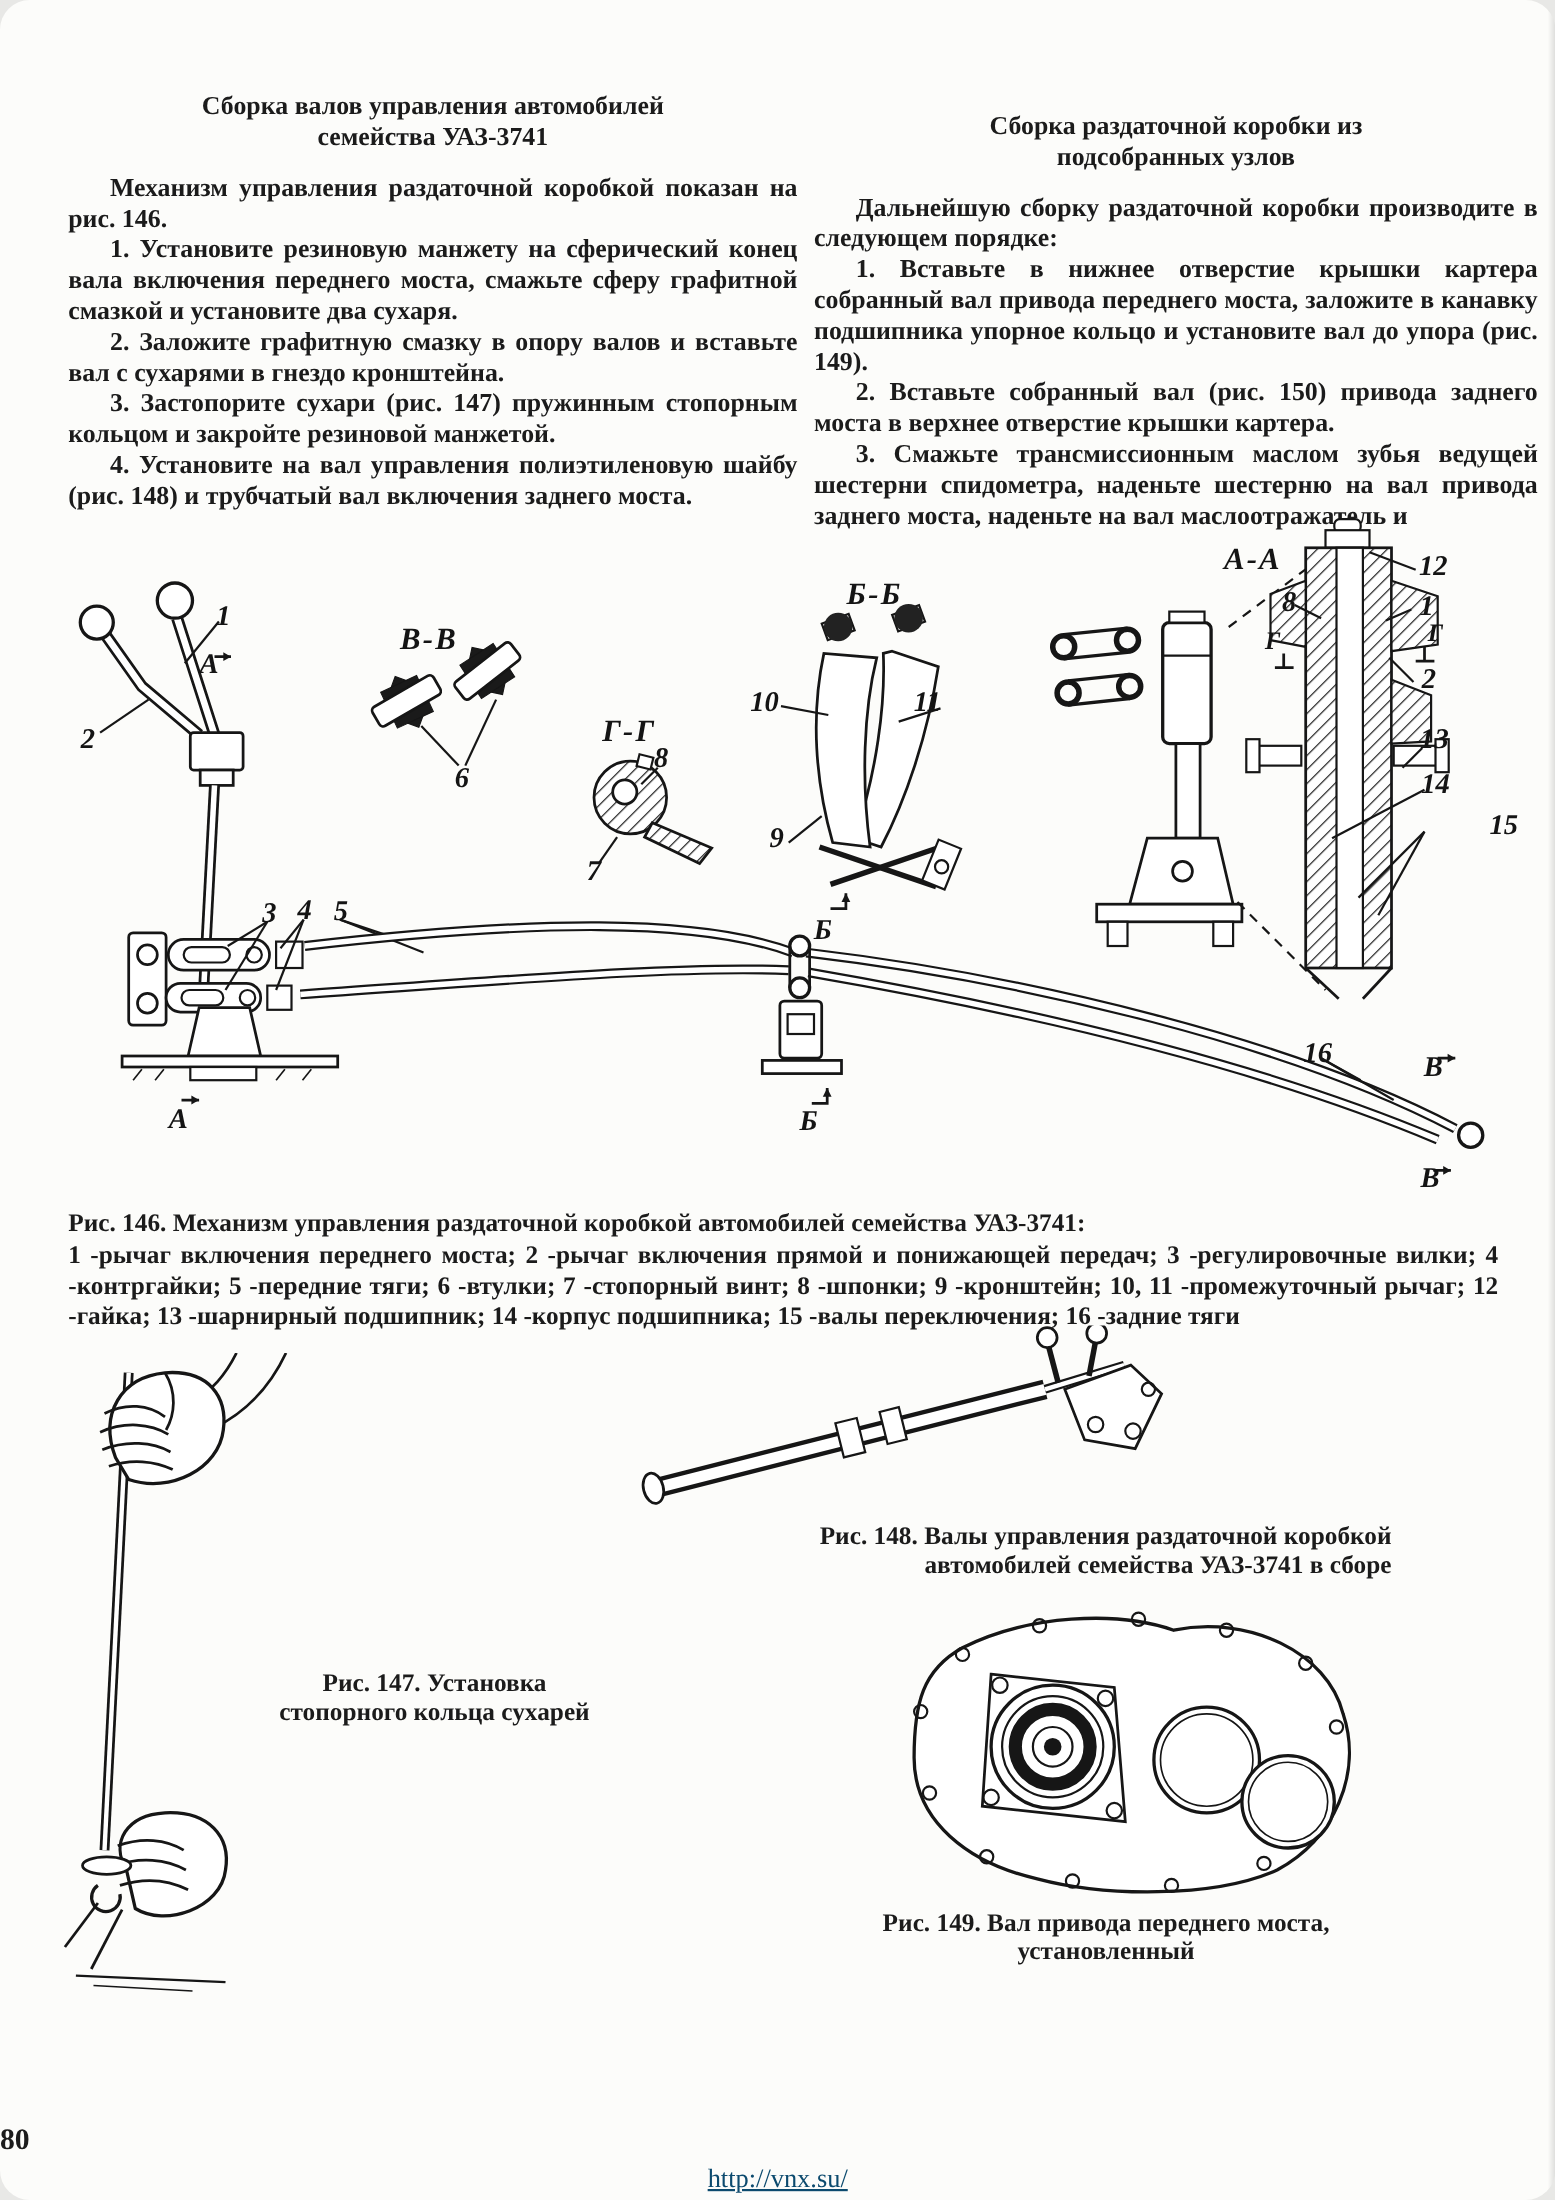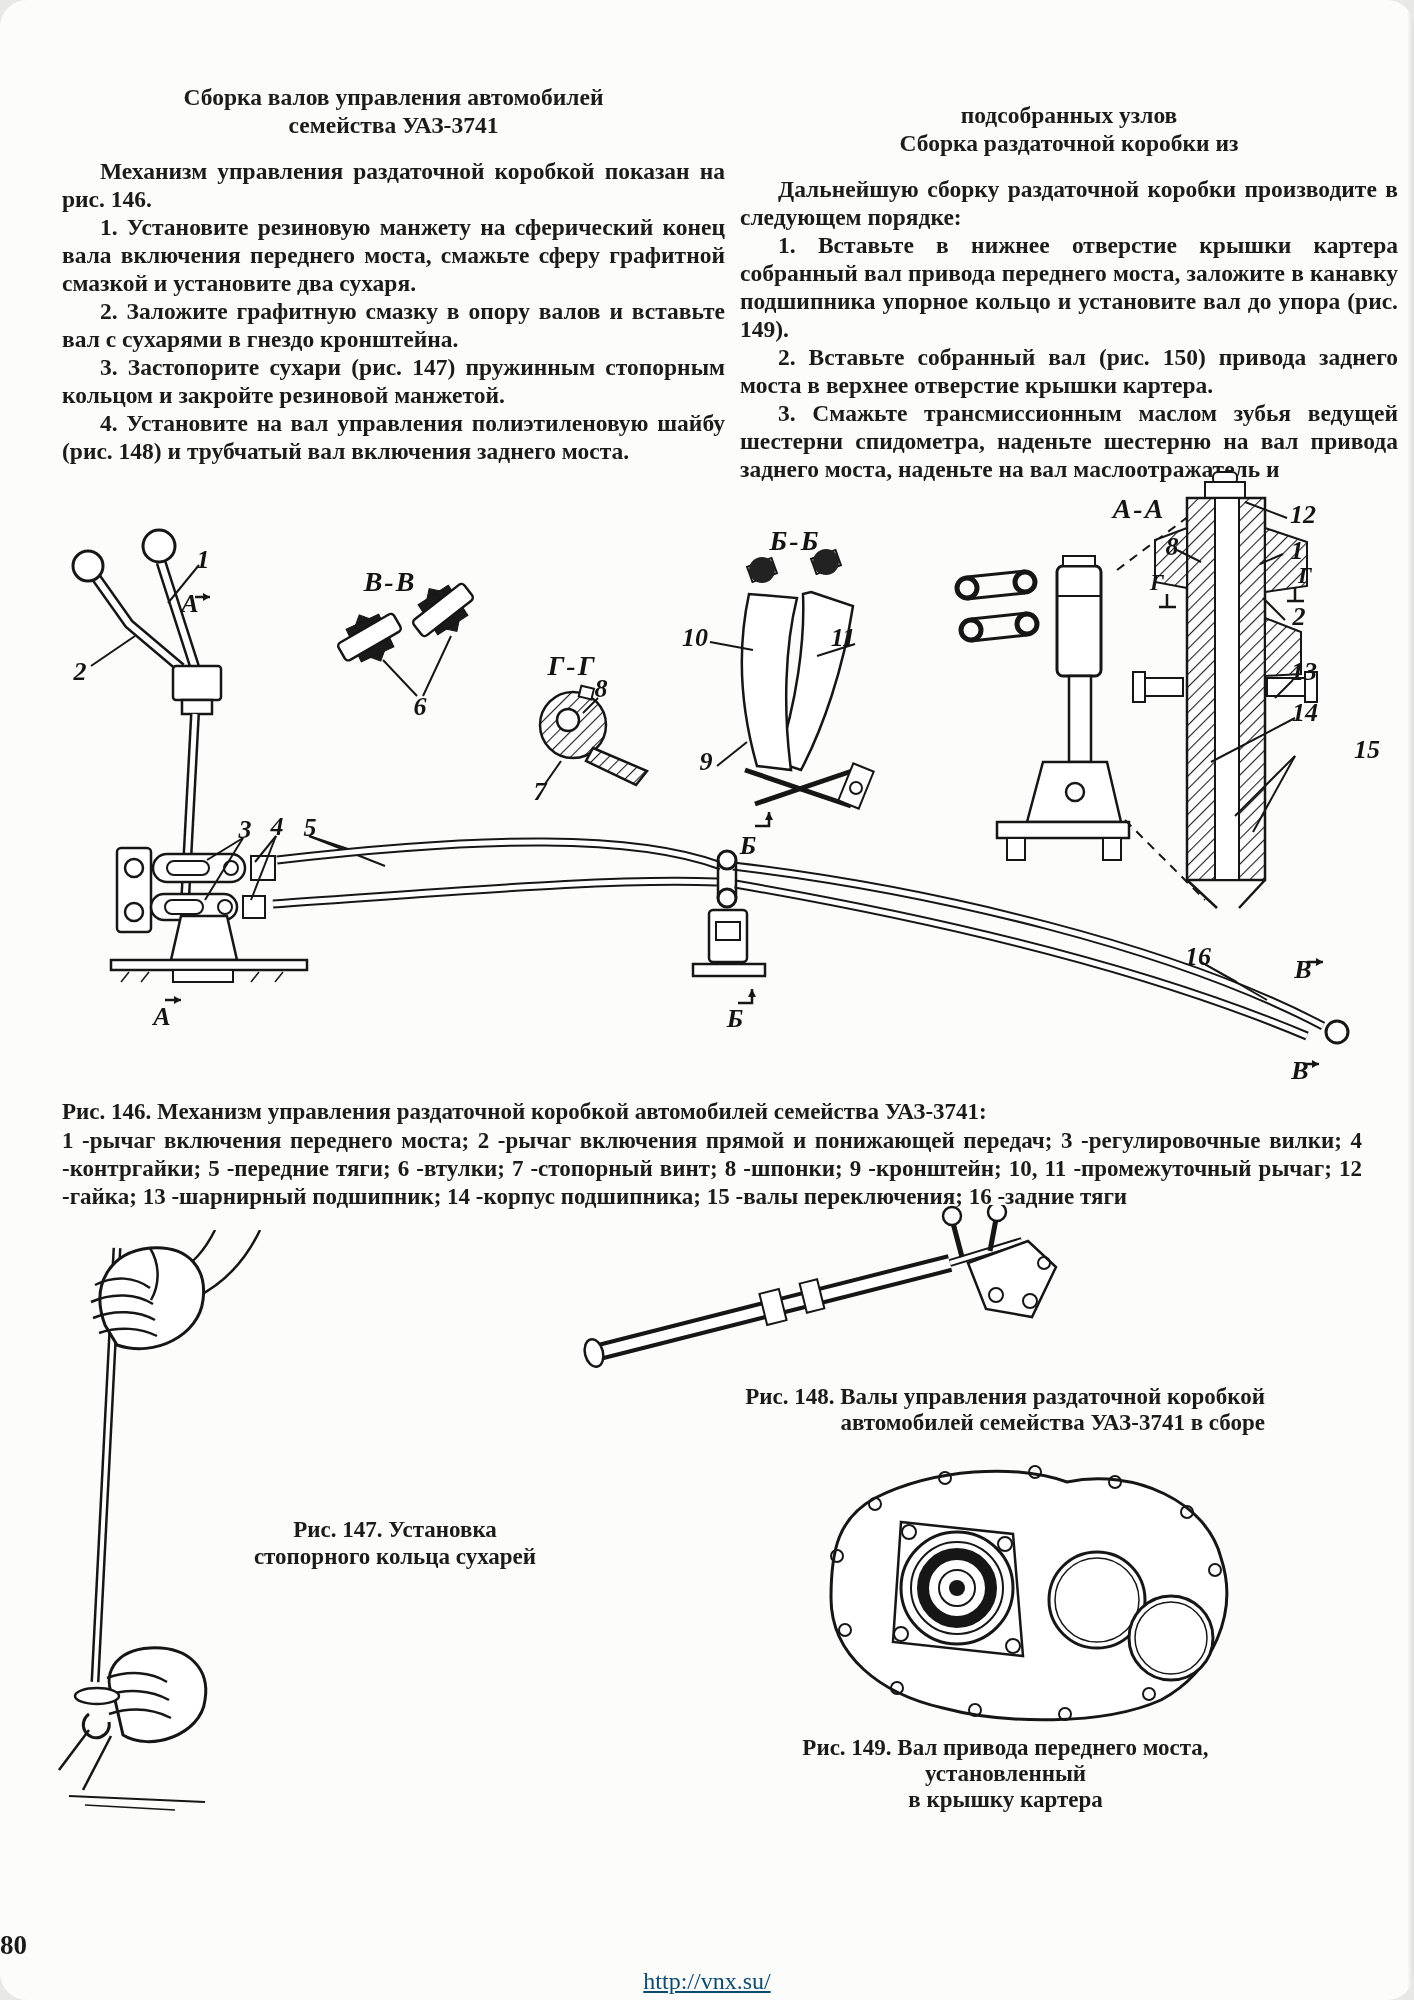--- a/index.html
+++ b/index.html
@@ -52,22 +52,22 @@
       <p>Механизм управления раздаточной коробкой показан на рис. 146.</p>
       <p>1. Установите резиновую манжету на сферический конец вала включения переднего моста, смажьте сферу графитной смазкой и установите два сухаря.</p>
       <p>2. Заложите графитную смазку в опору валов и вставьте вал с сухарями в гнездо кронштейна.</p>
       <p>3. Застопорите сухари (рис. 147) пружинным стопорным кольцом и закройте резиновой манжетой.</p>
       <p>4. Установите на вал управления полиэтиленовую шайбу (рис. 148) и трубчатый вал включения заднего моста.</p>
     </div>
   </div>
 
   <div class="col" id="right-col">
     <h3>
+      <span class="hline">Сборка раздаточной коробки из</span>
       <span class="hline">подсобранных узлов</span>
-      <span class="hline">Сборка раздаточной коробки из</span>
     </h3>
     <div class="paras">
       <p>Дальнейшую сборку раздаточной коробки производите в следующем порядке:</p>
       <p>1. Вставьте в нижнее отверстие крышки картера собранный вал привода переднего моста, заложите в канавку подшипника упорное кольцо и установите вал до упора (рис. 149).</p>
       <p>2. Вставьте собранный вал (рис. 150) привода заднего моста в верхнее отверстие крышки картера.</p>
       <p>3. Смажьте трансмиссионным маслом зубья ведущей шестерни спидометра, наденьте шестерню на вал привода заднего моста, наденьте на вал маслоотражатель и</p>
     </div>
   </div>
 
   <svg class="fig" style="left:55px;top:470px" width="1310" height="610" viewBox="0 0 1310 610">
@@ -366,20 +366,19 @@
       <circle cx="152" cy="128" r="8" fill="#161616" stroke="none"></circle>
       <circle cx="292" cy="140" r="48" fill="#fff" stroke-width="3"></circle>
       <circle cx="292" cy="140" r="42" stroke-width="1.5"></circle>
       <circle cx="366" cy="178" r="42" fill="#fff" stroke-width="3"></circle>
       <circle cx="366" cy="178" r="36" stroke-width="1.5"></circle>
     </g>
   </svg>
 
   <div class="cap cap-c" id="cap149">
     <div>Рис. 149. Вал привода переднего моста, установленный</div>
-    <div>в крышку картера</div>
   </div>
 
   <div id="page-number">80</div>
   <div id="watermark">http://vnx.su/</div>
 
   <div class="scan-edge"></div>
 </div>
 
 </body></html>

